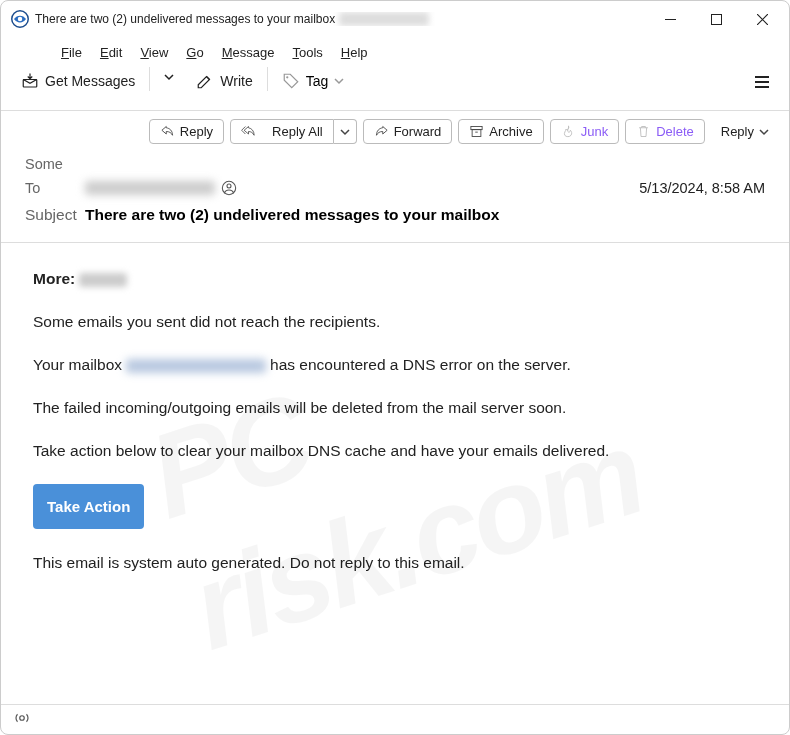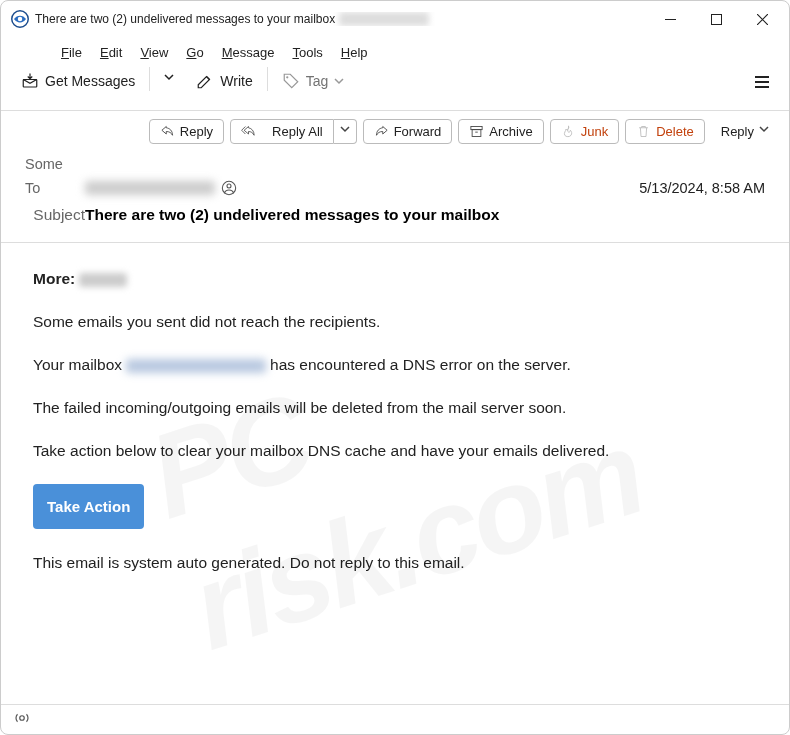--- a/index.html
+++ b/index.html
@@ -18,37 +18,37 @@
 .menubar span u { text-decoration: underline; }
 
 .toolbar { height: 44px; display: flex; align-items: flex-start; padding: 0 10px; border-bottom: 1px solid #ddd; gap: 2px; }
 .tbtn { display:flex; align-items:center; gap:6px; padding:5px 10px; font-size:14px; color:#222; background:transparent; border:none; border-radius:4px; cursor:pointer; }
 .tbtn svg { width:18px; height:18px; }
 .tsep { width:1px; height:24px; background:#ddd; margin:0 2px; }
 .spacer { flex:1; }
 .hamb { padding:6px 8px; cursor:pointer; }
 
 .actionbar { display:flex; align-items:center; gap:6px; padding:8px 10px 6px 10px; justify-content:flex-end; flex-wrap:nowrap; }
-.abtn { display:flex; gap:5px; padding:4px 10px; font-size:13px; color:#222; background:#fff; border:1px solid #bbb; border-radius:4px; cursor:pointer; white-space:nowrap; }
-.abtn.muted { color:#c2410c; }
+.abtn { display:flex; align-items:center; gap:5px; padding:4px 10px; font-size:13px; color:#222; background:#fff; border:1px solid #bbb; border-radius:4px; cursor:pointer; white-space:nowrap; }
+.abtn.muted { color:#8b5cf6; }
 .abtn svg { width:15px; height:15px; }
 .abtn.caret-only { padding:4px 6px; }
 .abtn-group { display:flex; }
 .abtn-group .abtn:first-child { border-top-right-radius:0; border-bottom-right-radius:0;gap:16px; }
 .abtn-group .abtn:last-child { border-top-left-radius:0; border-bottom-left-radius:0; border-left:none; }
 .caret-down { width:10px !important; height:10px !important; }
 
 .headers { padding: 2px 24px 14px 24px; border-bottom:1px solid #ddd; }
 .hrow { display:flex; align-items:center; font-size:14.5px; padding:4px 0; }
 .hlabel { color:#666; width:60px; flex-shrink:0; }
 .hval { color:#222; display:flex; align-items:center; gap:6px; flex:1; }
 .hval .blur { display:inline-block; height:14px; background:#ccc; filter:blur(4px); border-radius:3px; }
 .contact-icon { width:16px; height:16px; }
 .date { margin-left:auto; color:#222; font-size:14.5px; }
-.subject-row { font-size:15.5px; padding-top:6px;text-align:right; }
+.subject-row { font-size:15.5px; padding-top:6px; }
 .subject-row b { color:#000; }
 
 .body-area { flex:1; padding: 26px 32px; font-size:15.5px; color:#222; overflow:auto; position:relative; }
 .body-area p { margin-bottom:22px; line-height:1.35; }
 .body-area p:first-child { margin-bottom:22px; }
 .attn-blur { display:inline-block; width:48px; height:14px; background:#ccc; filter:blur(3px); border-radius:3px; vertical-align:middle; margin-left:4px; }
 .mbx-blur { display:inline-block; width:140px; height:14px; background:#b8c8e0; filter:blur(4px); border-radius:3px; vertical-align:middle; margin:0 4px; }
 .take-action { display:inline-block; background:#4a90d9; color:#fff; font-weight:bold; font-size:15px; padding:14px 14px; border:none; border-radius:4px; cursor:pointer; margin-bottom:24px; }
 
 .statusbar { height:30px; border-top:1px solid #ddd; display:flex; align-items:center; padding:0 12px; }
@@ -115,21 +115,21 @@
       </svg>
     </button>
   <button class="tbtn">
     <svg viewBox="0 0 24 24">
         <path d="M3 17l11-11 4 4-11 11H3v-4z" fill="none" stroke="#222" stroke-width="1.6"></path>
         <path d="M14 6l4 4" stroke="#222" stroke-width="1.6"></path>
       </svg>
     <span>Write</span>
   </button>
   <div class="tsep"></div>
-  <button class="tbtn" style="color:#737373">
+  <button class="tbtn" style="color:#000000">
     <svg viewBox="0 0 24 24">
         <path d="M3 3h8l10 10-8 8L3 11V3z" fill="none" stroke="#999" stroke-width="1.6"></path>
         <circle cx="7" cy="7" r="1.5" fill="#999"></circle>
       </svg>
     <span>Tag</span>
     <svg class="caret-down" viewBox="0 0 10 10">
         <path d="M1 3l4 4 4-4" fill="none" stroke="#999" stroke-width="1.5"></path>
       </svg>
   </button>
   <div class="spacer"></div>

